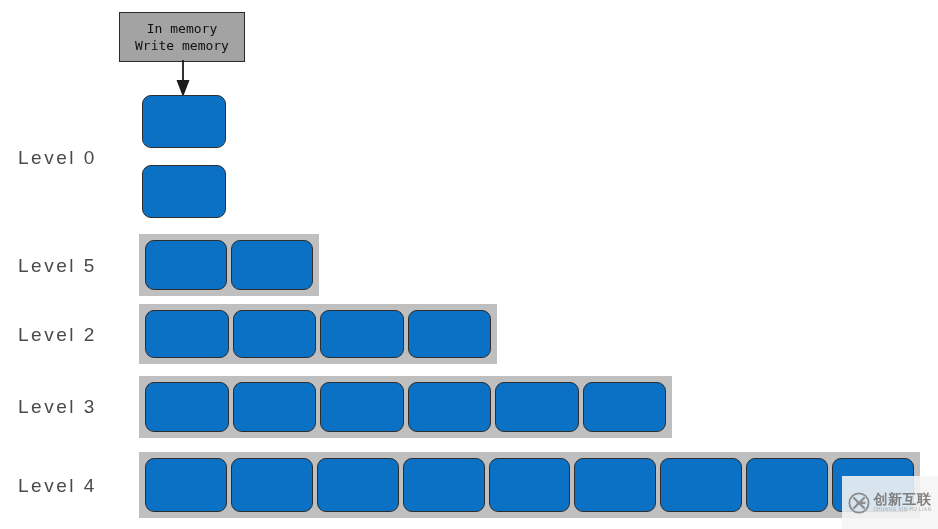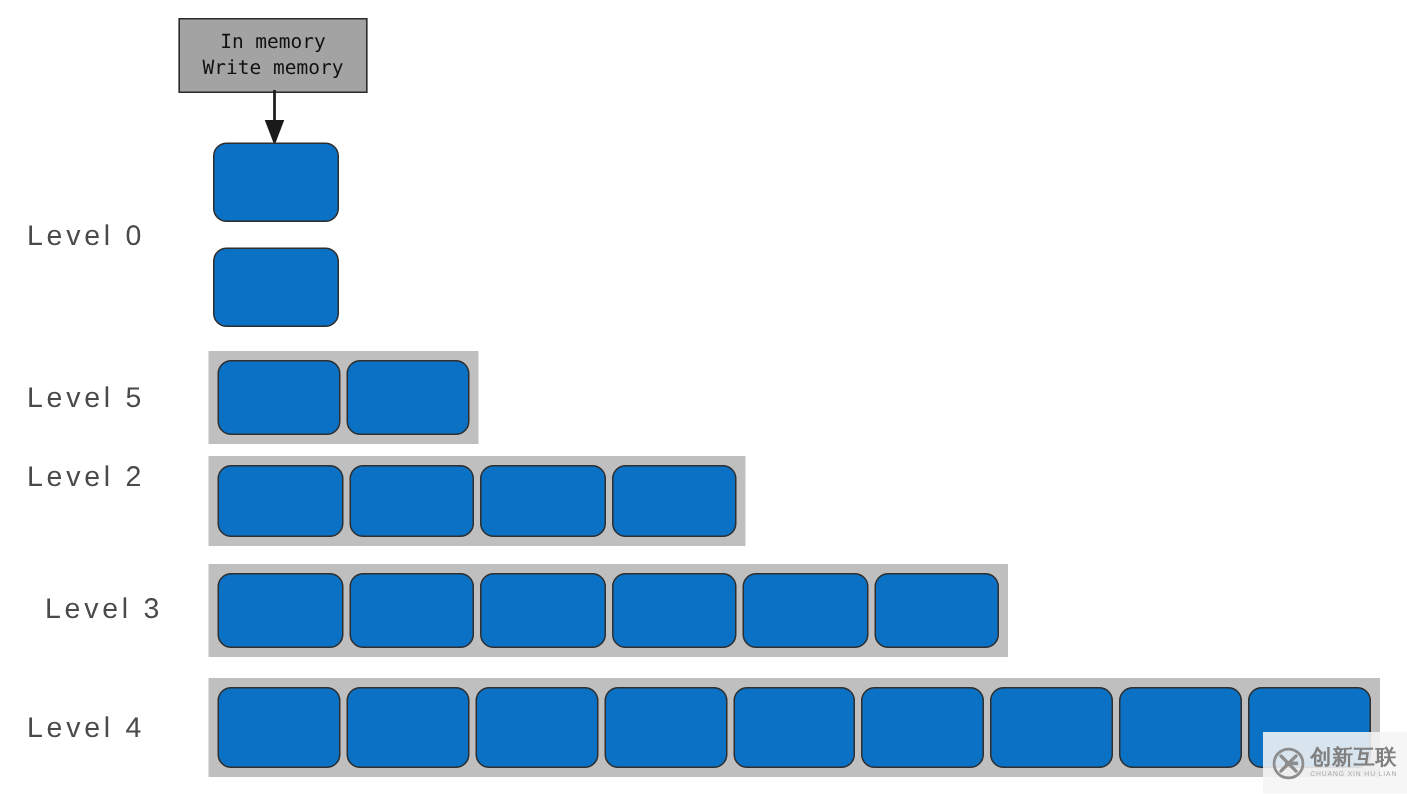--- a/index.html
+++ b/index.html
@@ -81,21 +81,21 @@
   .sst-box.standalone {
     position: absolute;
   }
 
   
   .watermark {
     position: absolute;
     right: 0px;
     bottom: 0px;
     width: 96px;
-    height: 41px;
+    height: 53px;
     background: rgba(245,245,245,0.88);
     display: flex;
     align-items: center;
     justify-content: center;
     gap: 3px;
   }
   .wm-logo {
     width: 22px;
     height: 22px;
     flex: 0 0 auto;
@@ -140,29 +140,29 @@
   <div class="level-label" style="left:18px; top:147px;">Level 0</div>
   <div class="sst-box standalone" style="left:142px; top:95px; width:84px; height:53px;"></div>
   <div class="sst-box standalone" style="left:142px; top:165px; width:84px; height:53px;"></div>
 
   <div class="level-label" style="left:18px; top:255px;">Level 5</div>
   <div class="sst-container" style="left:139px; top:234px; width:180px; height:62px;">
     <div class="sst-box"></div>
     <div class="sst-box"></div>
   </div>
 
-  <div class="level-label" style="left:18px; top:308px;text-align:center;">Level 2</div>
+  <div class="level-label" style="left:18px; top:324px;text-align:center;">Level 2</div>
   <div class="sst-container" style="left:139px; top:304px; width:358px; height:60px;">
     <div class="sst-box"></div>
     <div class="sst-box"></div>
     <div class="sst-box"></div>
     <div class="sst-box"></div>
   </div>
 
-  <div class="level-label" style="left:18px; top:396px;margin-left:12px;">Level 3</div>
+  <div class="level-label" style="left:18px; top:396px;">Level 3</div>
   <div class="sst-container" style="left:139px; top:376px; width:533px; height:62px;">
     <div class="sst-box"></div>
     <div class="sst-box"></div>
     <div class="sst-box"></div>
     <div class="sst-box"></div>
     <div class="sst-box"></div>
     <div class="sst-box"></div>
   </div>
 
   <div class="level-label" style="left:18px; top:475px;">Level 4</div>

